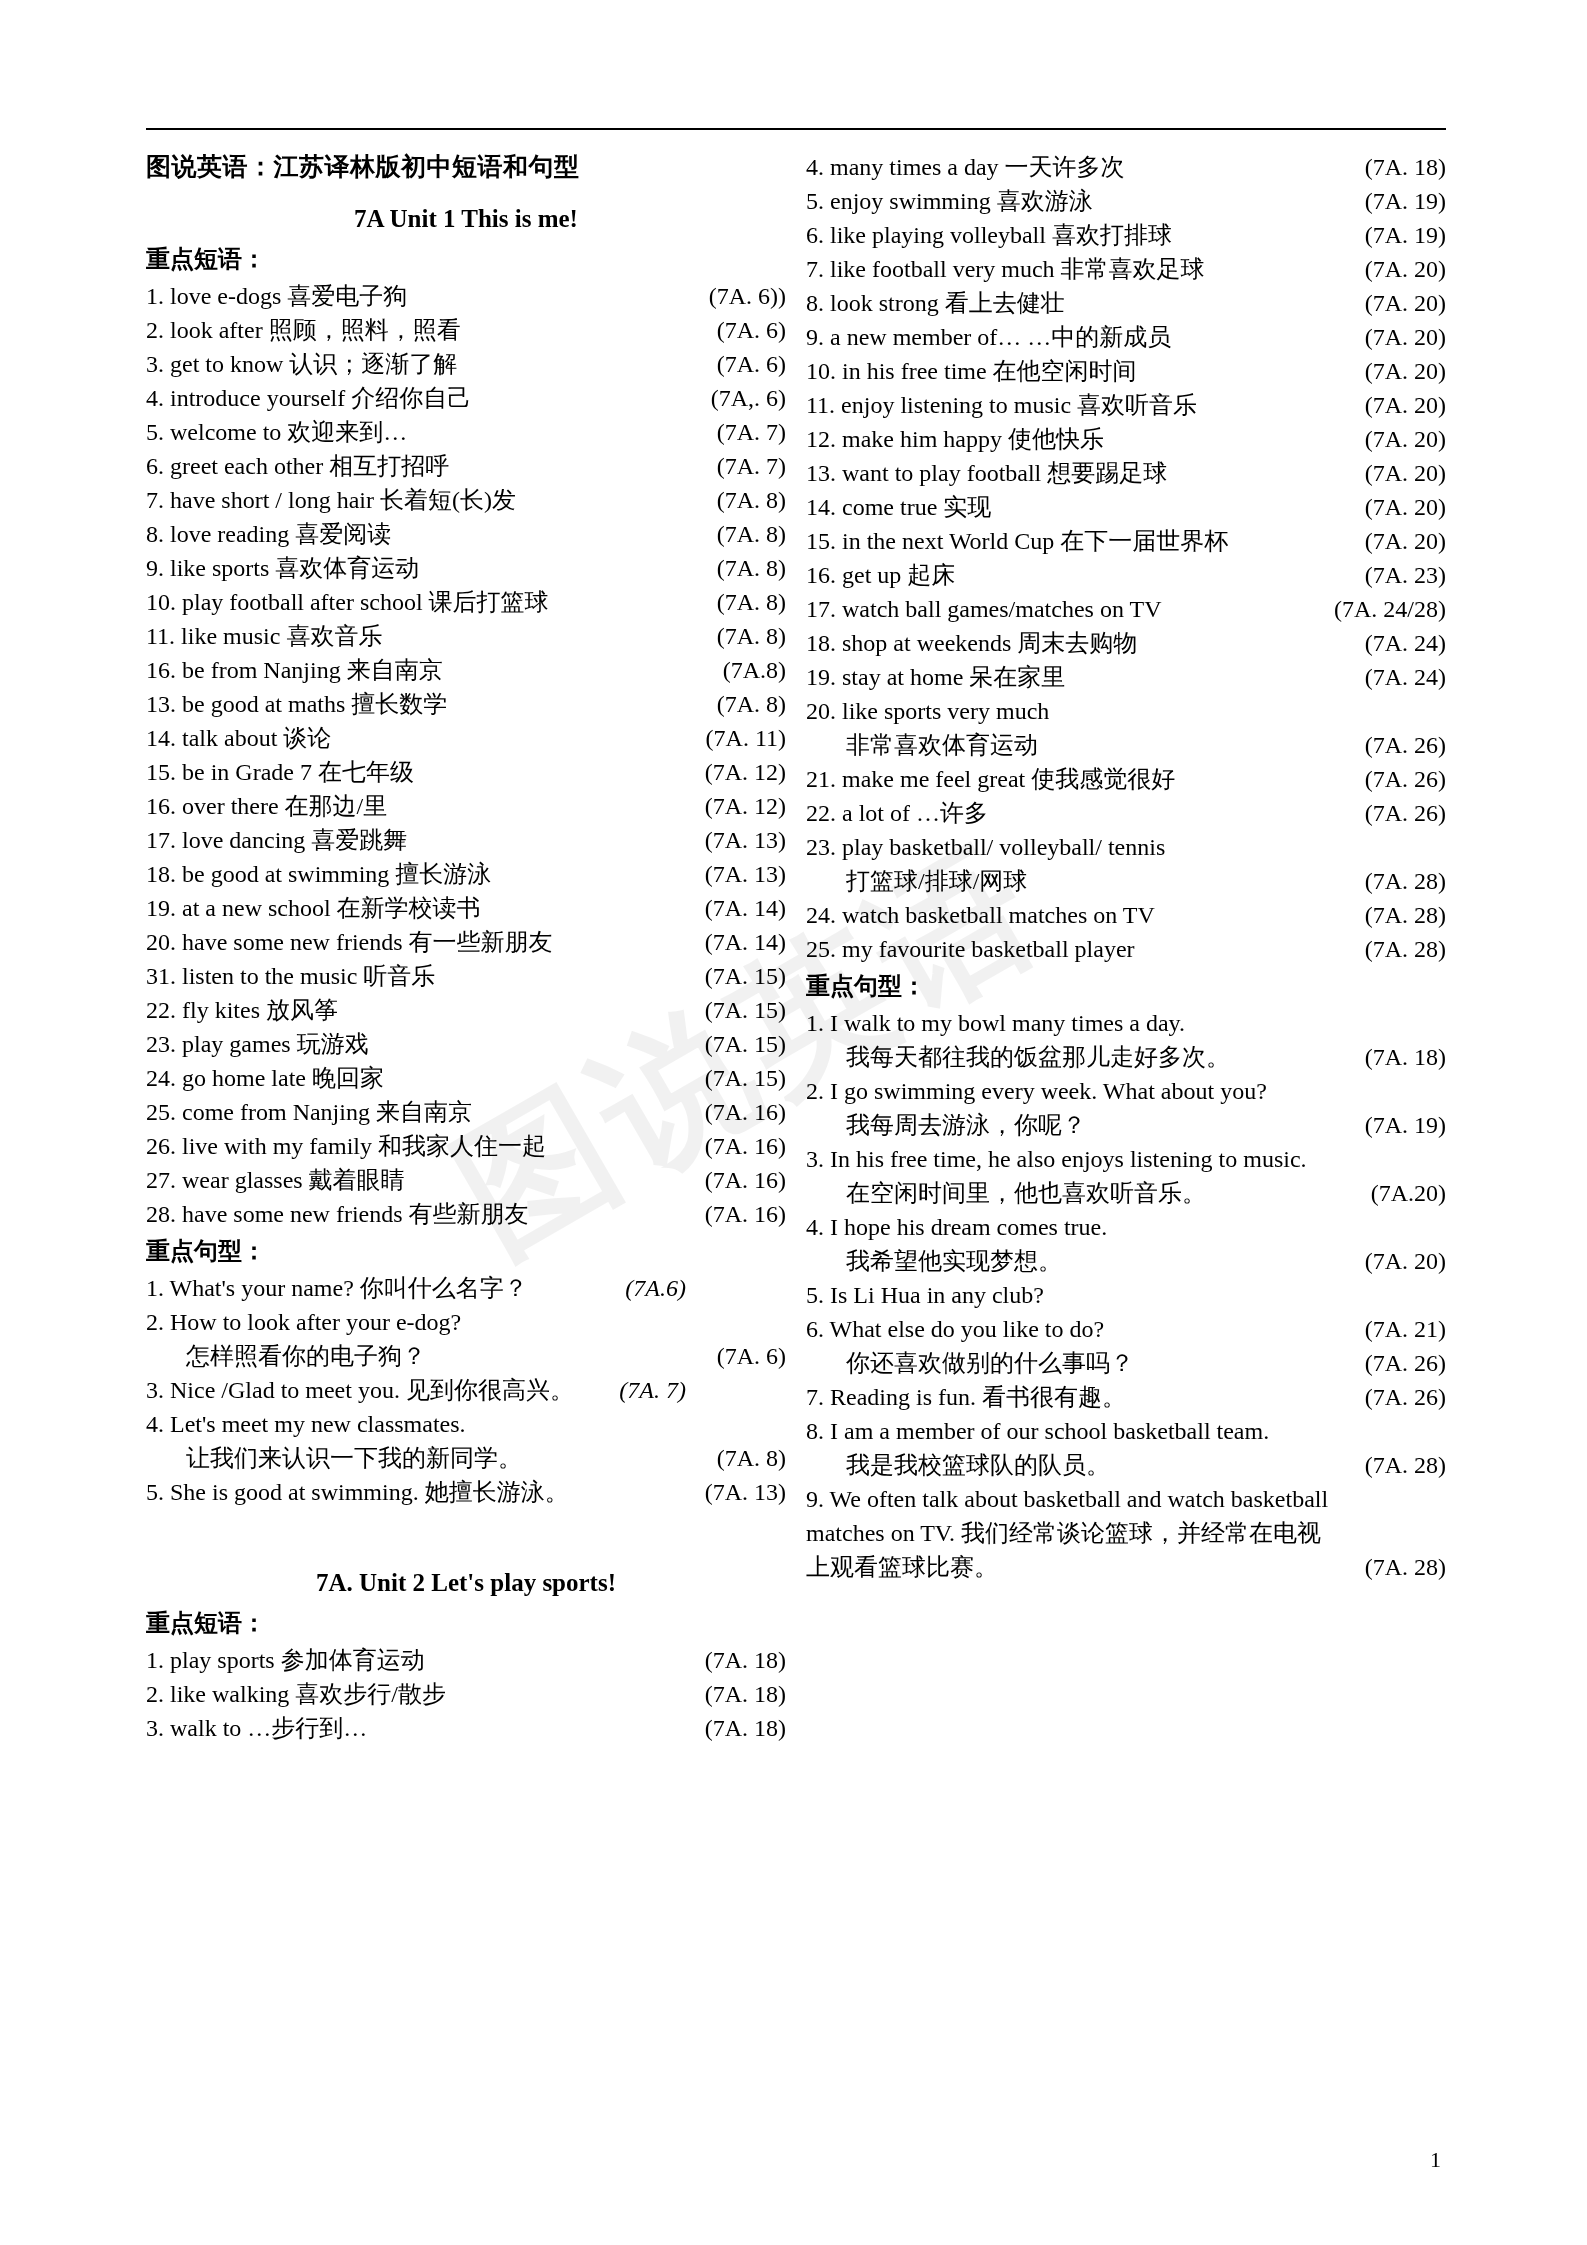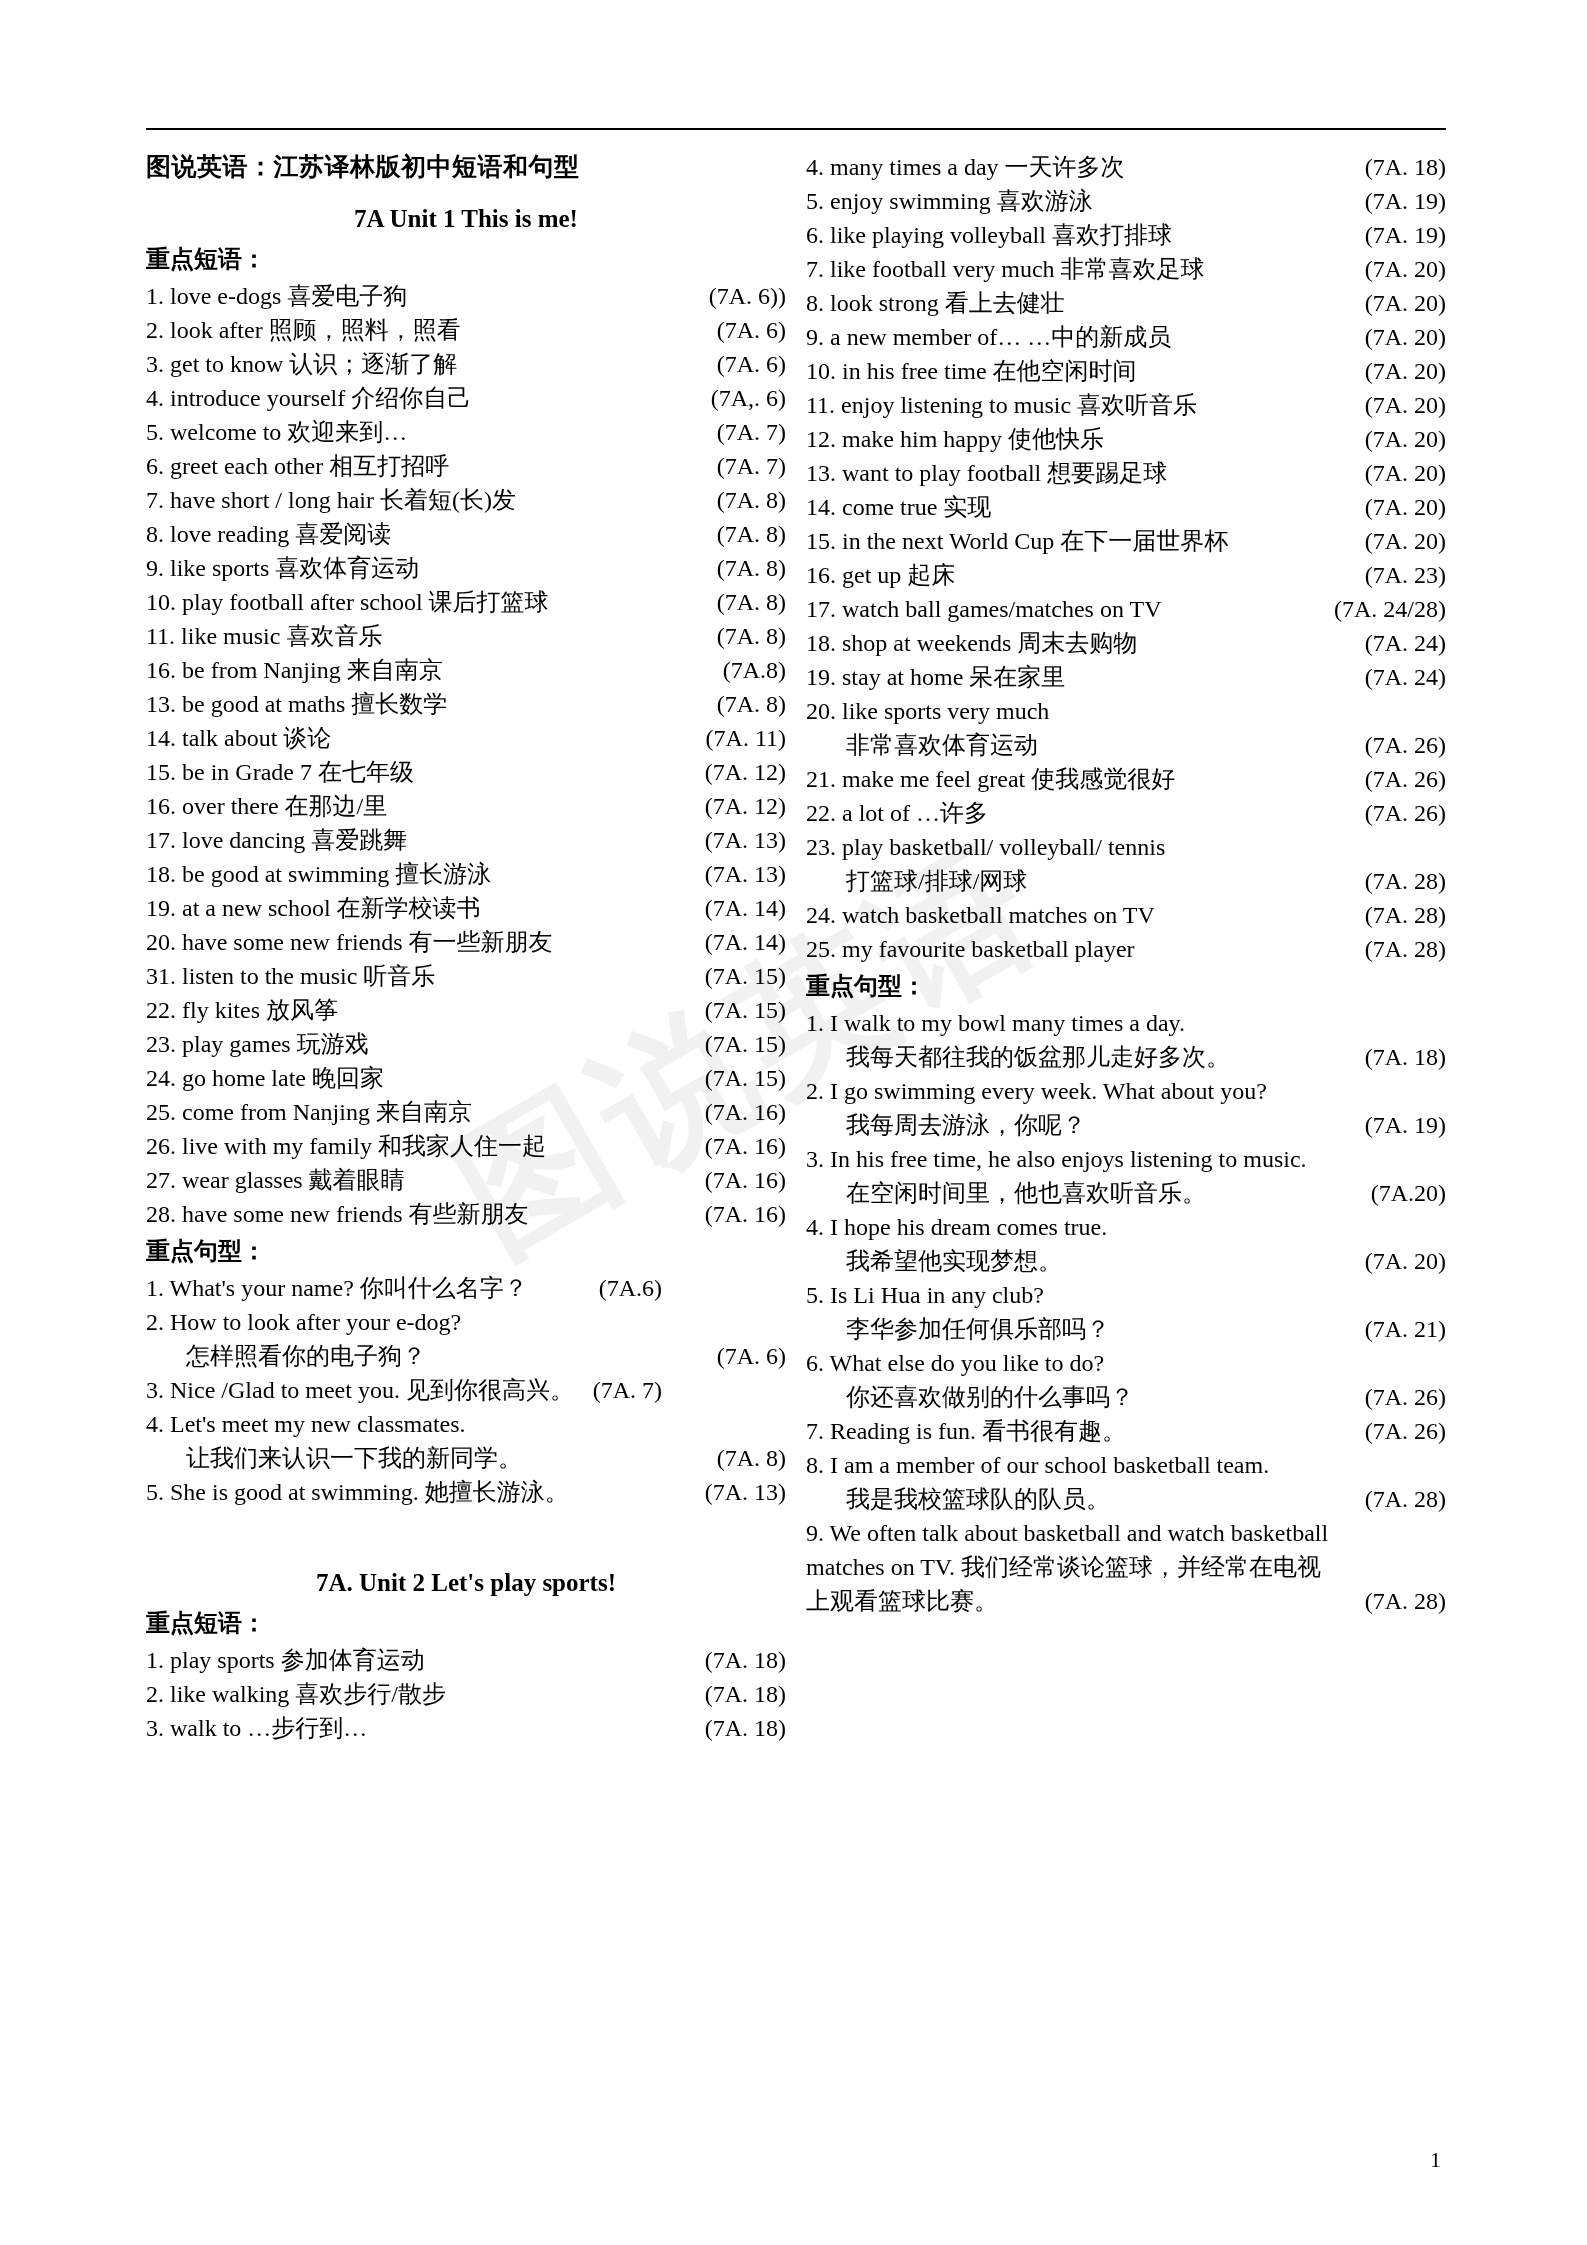--- a/index.html
+++ b/index.html
@@ -77,21 +77,21 @@
   }
   .entry .txt {
     display: inline;
   }
   .entry .ref {
     position: absolute;
     right: 0;
     top: 0;
     white-space: nowrap;
   }
-  .entry .ref.rmid { right: 124px; }
+  .entry .ref.rmid { right: 100px; font-style: italic; }
   .entry.two-line .ref {
     top: 34px;
   }
   .entry .cont {
     display: block;
     padding-left: 40px;
   }
   .entry .cont2 {
     display: block;
     padding-left: 60px;
@@ -203,21 +203,21 @@
       <div class="entry two-line"><span class="txt"></span><span class="cont"></span><span class="ref"></span></div>
       <div class="entry two-line"><span class="txt"></span><span class="cont"></span><span class="ref"></span></div>
     </div>
 
     <div class="section-label">重点句型：</div>
     <div class="list">
       <div class="entry two-line"><span class="txt">1. I walk to my bowl many times a day.</span><span class="cont">我每天都往我的饭盆那儿走好多次。</span><span class="ref">(7A. 18)</span></div>
       <div class="entry two-line"><span class="txt">2. I go swimming every week. What about you?</span><span class="cont">我每周去游泳，你呢？</span><span class="ref">(7A. 19)</span></div>
       <div class="entry two-line"><span class="txt">3. In his free time, he also enjoys listening to music.</span><span class="cont">在空闲时间里，他也喜欢听音乐。</span><span class="ref">(7A.20)</span></div>
       <div class="entry two-line"><span class="txt">4. I hope his dream comes true.</span><span class="cont">我希望他实现梦想。</span><span class="ref">(7A. 20)</span></div>
-      <div class="entry two-line"><span class="txt">5. Is Li Hua in any club?</span><span class="cont">李华参加任何俱乐部吗？</span><span class="ref">(7A. 21)</span></div>
+      <div class="entry two-line"><span class="txt">5. Is Li Hua in any club?</span><span class="ref">(7A. 21)</span></div>
       <div class="entry two-line"><span class="txt">6. What else do you like to do?</span><span class="cont">你还喜欢做别的什么事吗？</span><span class="ref">(7A. 26)</span></div>
       <div class="entry"><span class="txt">7. Reading is fun.  看书很有趣。</span><span class="ref">(7A. 26)</span></div>
       <div class="entry two-line"><span class="txt">8. I am a member of our school basketball team.</span><span class="cont">我是我校篮球队的队员。</span><span class="ref">(7A. 28)</span></div>
       <div class="entry" style="position:relative;">
         <span class="txt">9. We often talk about basketball and watch basketball</span>
         <span class="cont0">matches on TV. 我们经常谈论篮球，并经常在电视</span>
         <span class="cont0">上观看篮球比赛。</span>
         <span class="ref" style="top:68px;">(7A. 28)</span>
       </div>
     </div>

